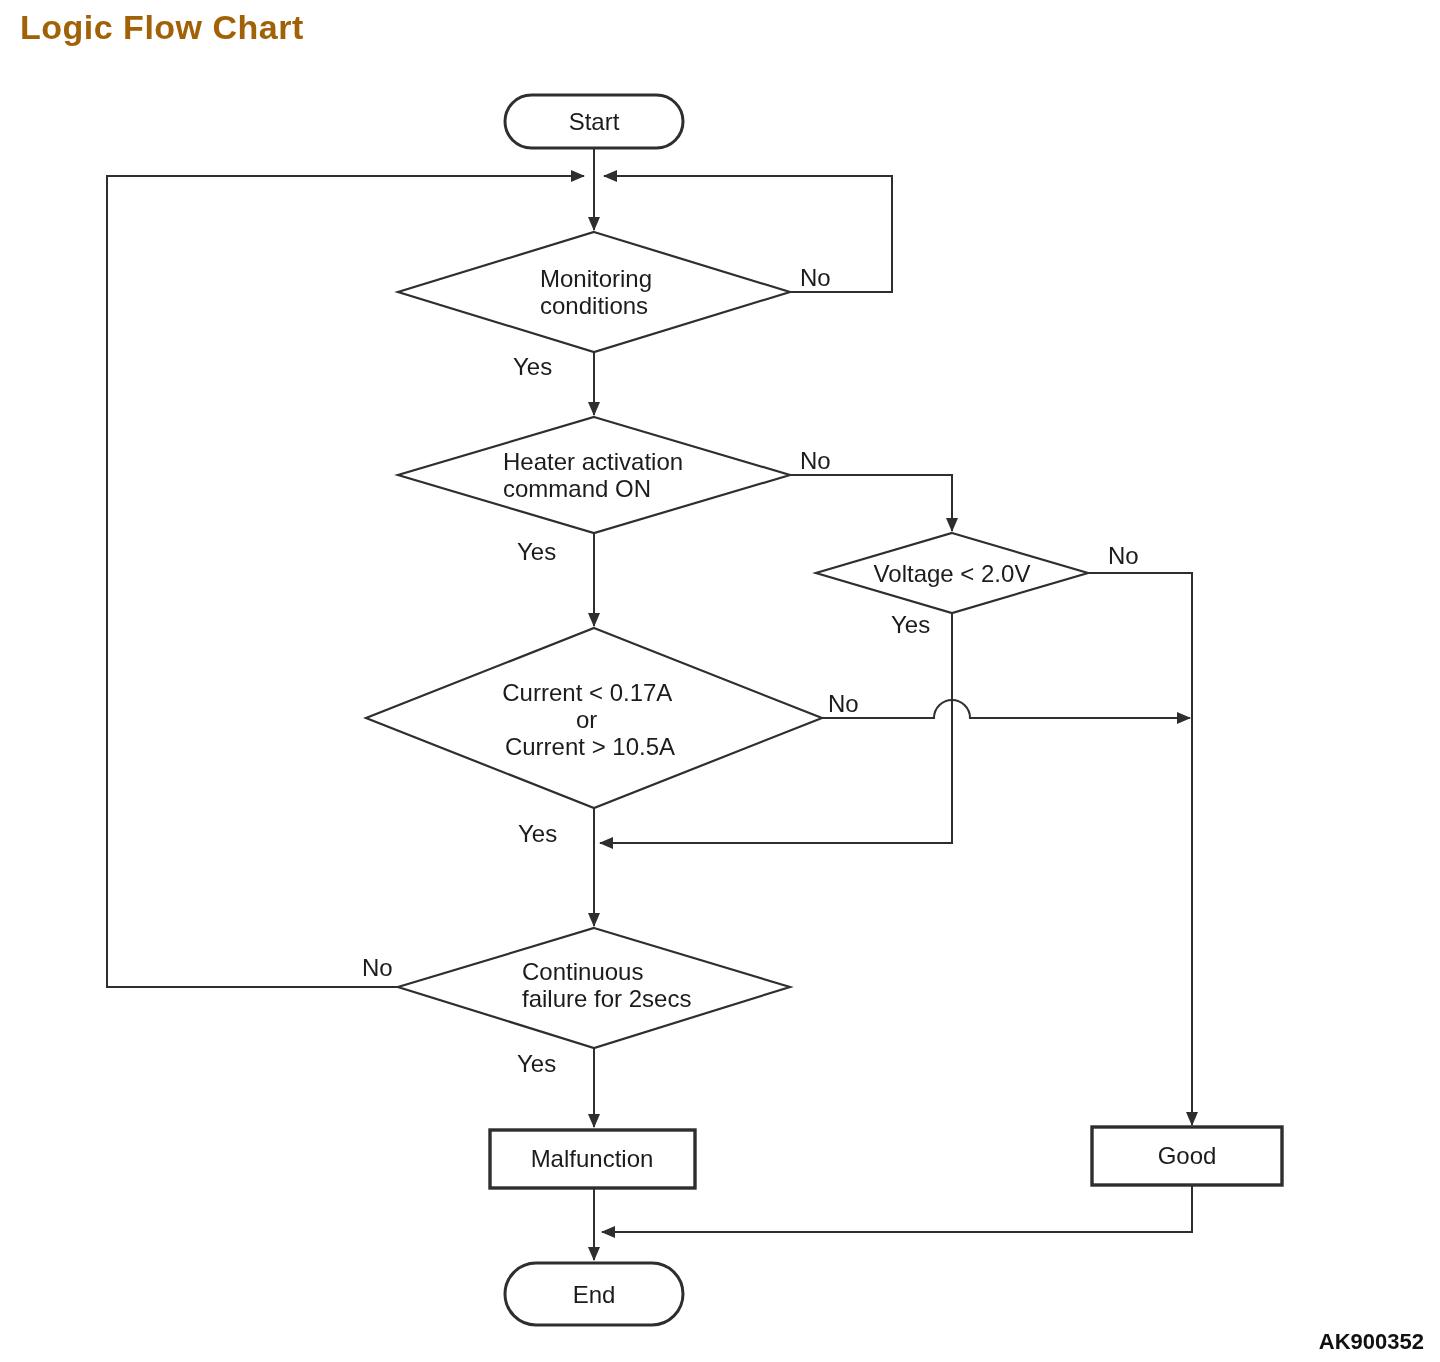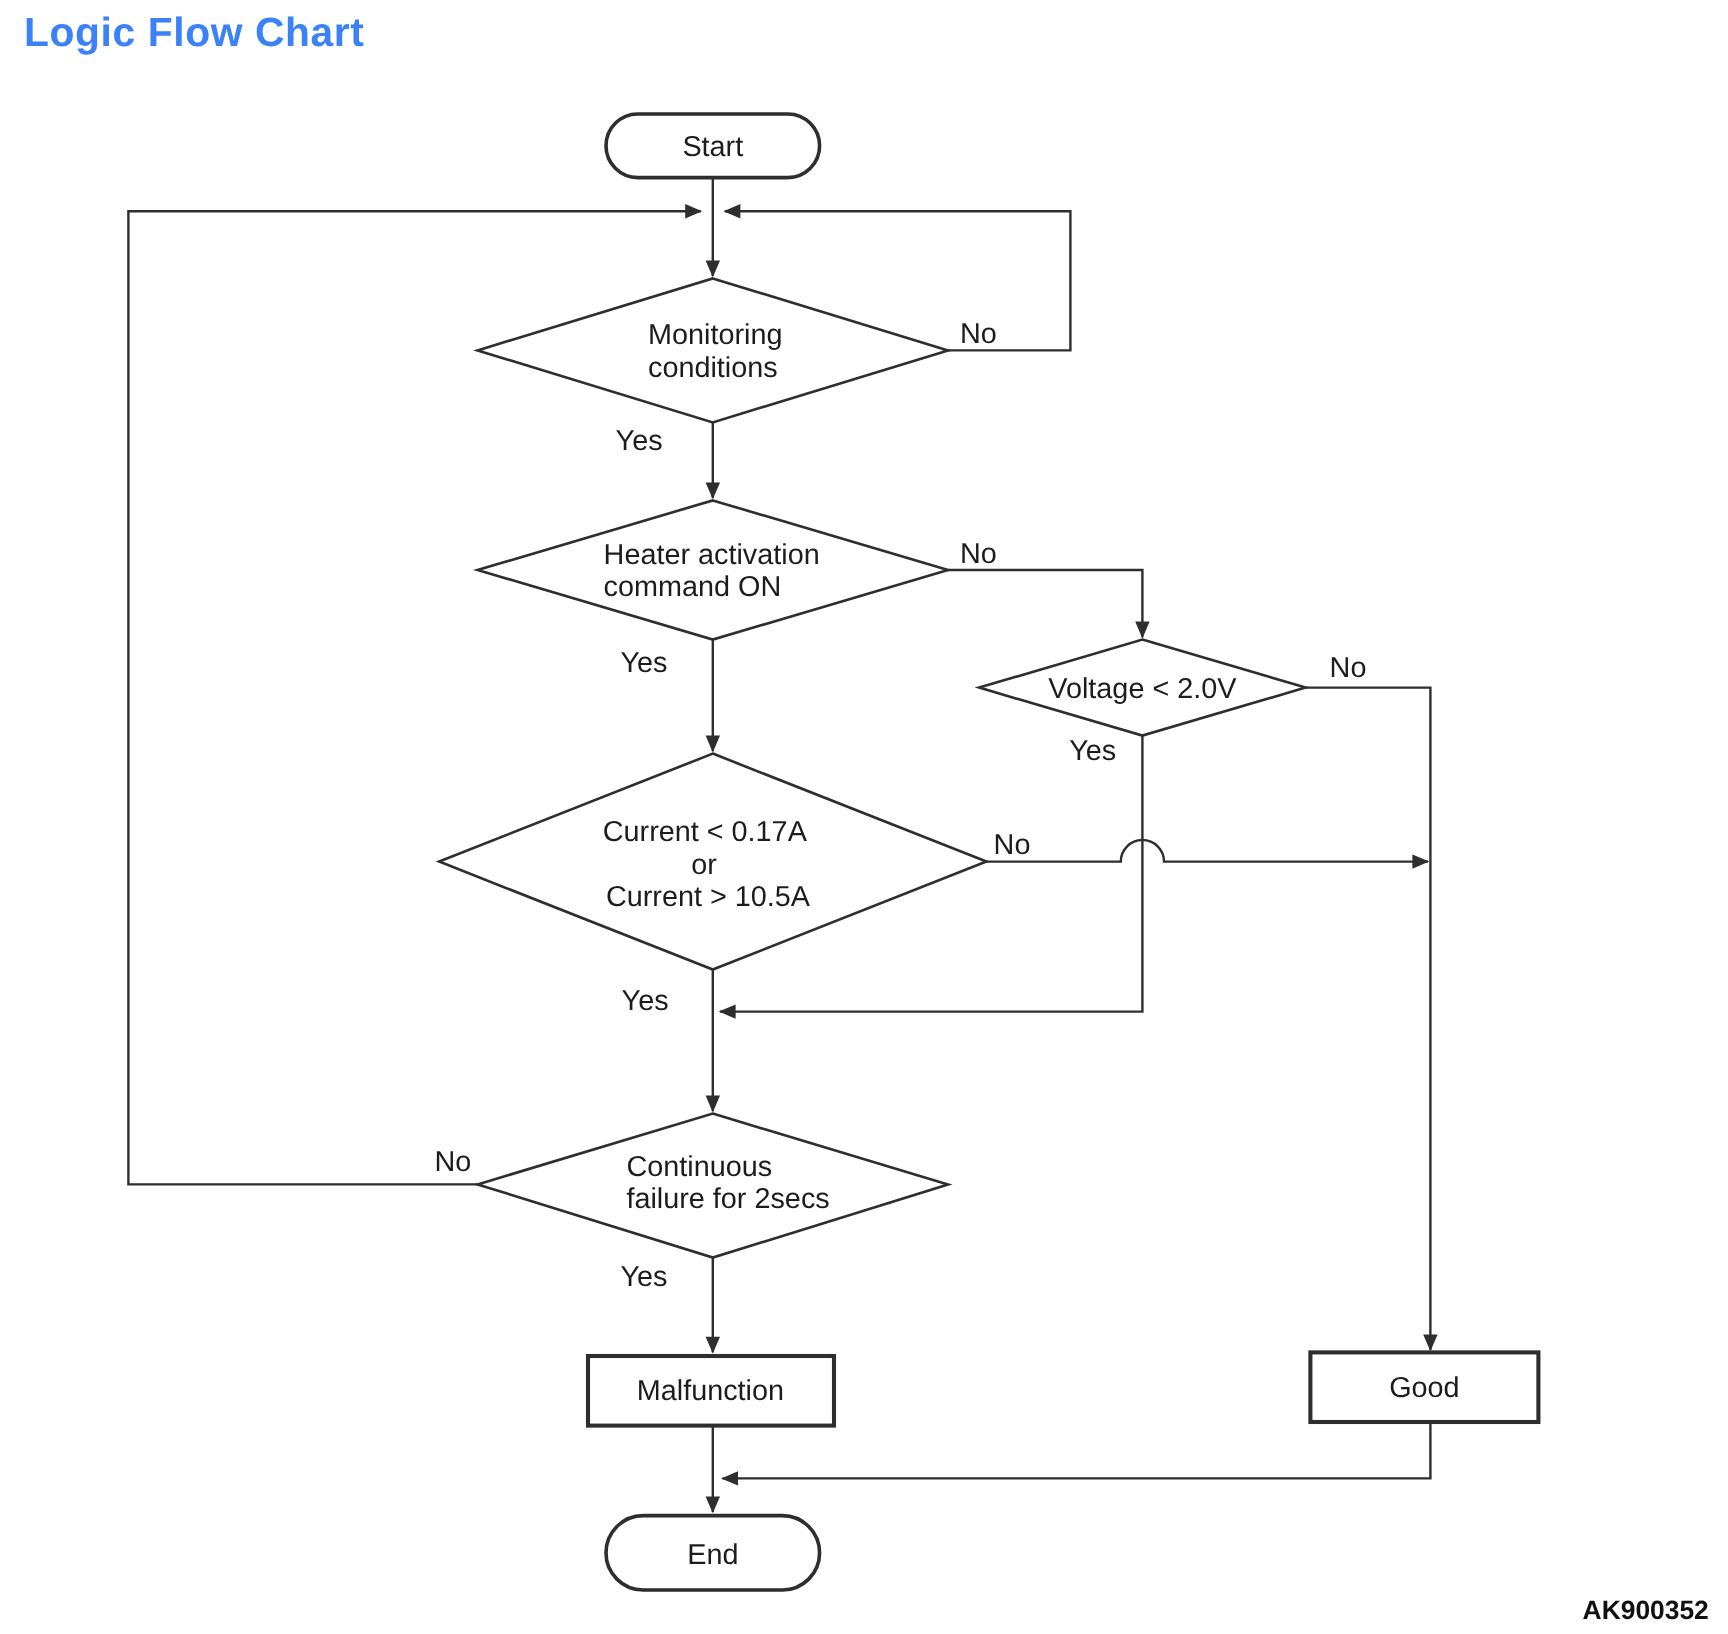--- a/index.html
+++ b/index.html
@@ -15,21 +15,21 @@
     background: #ffffff;
     overflow: hidden;
   }
   .page-title {
     position: absolute;
     top: 8px;
     left: 20px;
     margin: 0;
     font-size: 34px;
     font-weight: bold;
-    color: #3b82f6;
+    color: #a16207;
     letter-spacing: 0.5px;
   }
   svg.flowchart {
     position: absolute;
     left: 0;
     top: 0;
     width: 1440px;
     height: 1362px;
   }
   .edge {

